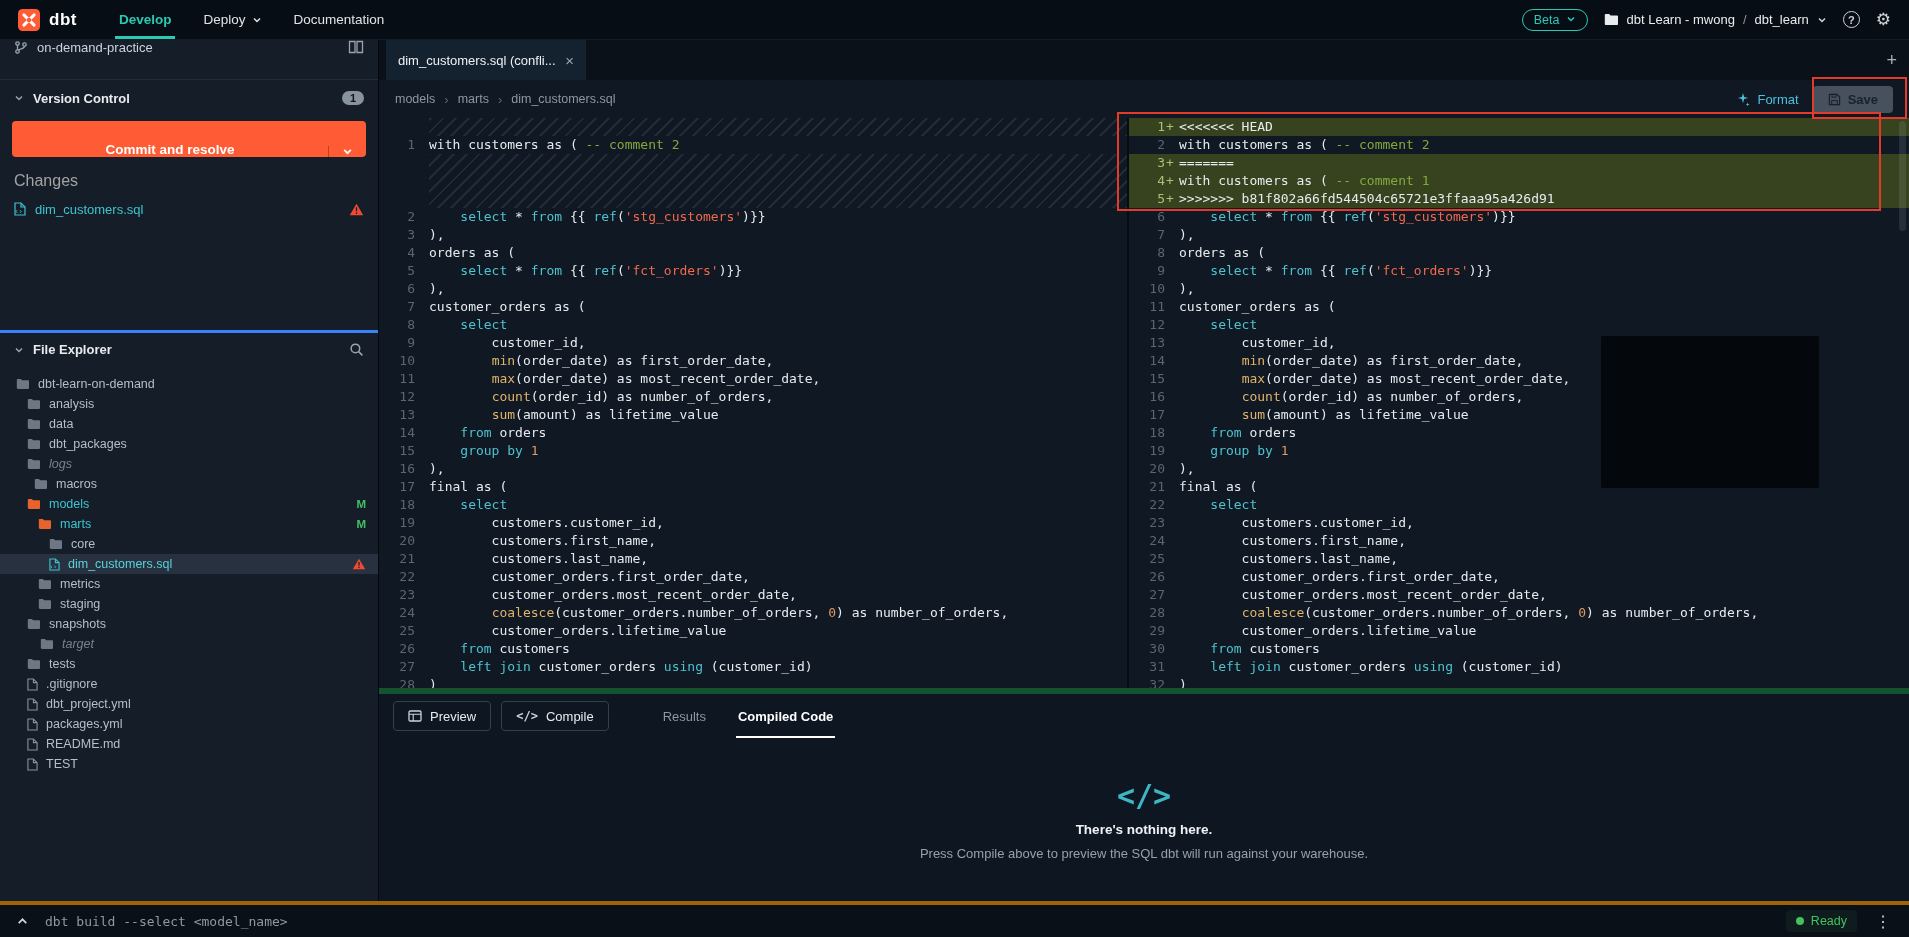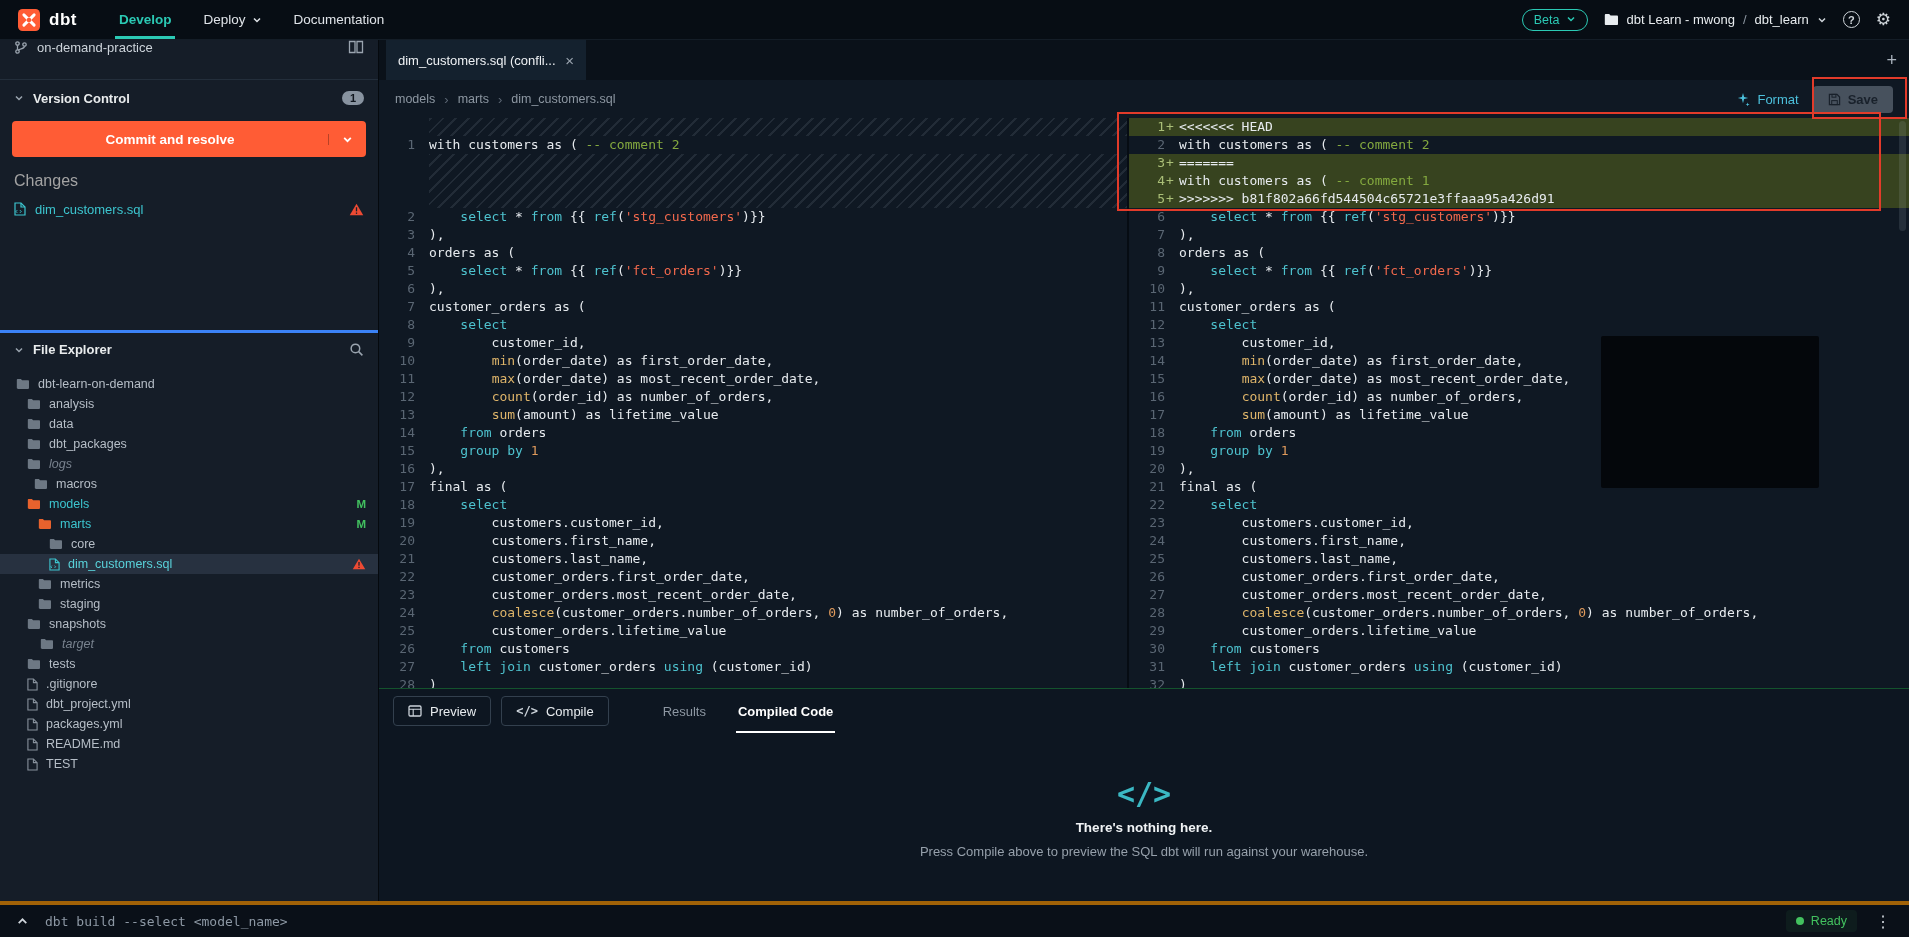--- a/index.html
+++ b/index.html
@@ -37,21 +37,21 @@
     display:flex;flex-direction:column;min-height:0}
   .branch-row{flex:0 0 40px;border-bottom:1px solid #232e3b;display:flex;
     gap:9px;padding:0 14px;font-size:13px;color:#ccd3da;cursor:pointer}
   .branch-row .right{margin-left:auto;display:flex;color:#9aa4af}
   .section-header{flex:0 0 36px;display:flex;align-items:center;gap:9px;padding:0 14px;
     font-size:13px;font-weight:bold;color:#e9eced;cursor:pointer}
   .section-header .chev{color:#9aa4af;display:flex}
   .badge{margin-left:auto;background:#8893a0;color:#10161e;font-size:11px;font-weight:bold;
     border-radius:9px;padding:1px 8px}
   .commit-btn{margin:5px 12px 0 12px;height:36px;background:#ff5c35;border-radius:4px;
-    display:flex;align-items:center;color:#fff;font-weight:bold;font-size:13.5px;cursor:pointer}
+    display:flex;align-items:flex-end;color:#fff;font-weight:bold;font-size:13.5px;cursor:pointer}
   .commit-main{flex:1;display:flex;align-items:center;justify-content:center}
   .commit-chev{flex:0 0 38px;border-left:1px solid rgba(0,0,0,.28);display:flex;align-items:center;justify-content:center;color:#fff}
   .changes-label{margin:15px 14px 6px;font-size:16px;color:#a3a3a3}
   .changed-file{height:26px;display:flex;align-items:center;gap:9px;padding:0 14px;
     font-size:13px;color:#3cc5cf;cursor:pointer}
   .changed-file .warn{margin-left:auto;display:flex}
   .vc-spacer{flex:0 0 108px}
   .fe-header{border-top:3px solid #3b82f6}
   .fe-header .search{margin-left:auto;color:#9aa4af;display:flex;cursor:pointer}
   .tree{flex:1;padding-top:8px;overflow:hidden}
@@ -107,21 +107,21 @@
     background:#04070b;border-radius:2px}
   .vscroll{position:absolute;right:3px;top:3px;width:7px;height:110px;border-radius:4px;
     background:rgba(180,190,200,.14)}
 
   
   .red-box{position:absolute;border:2px solid #e23b2a;pointer-events:none;z-index:40}
   .conflict-annotation{left:1117px;top:112px;width:764px;height:99px}
   .save-annotation{left:1812px;top:77px;width:95px;height:42px}
 
   
-  .bottom-panel{flex:0 0 213px;background:#0d1621;border-top:1px solid #14532d;
+  .bottom-panel{flex:0 0 213px;background:#0d1621;border-top:6px solid #14532d;
     display:flex;flex-direction:column}
   .panel-toolbar{flex:0 0 44px;display:flex;align-items:stretch;padding:0 14px;gap:10px}
   .panel-btn{align-self:center;height:30px;display:flex;align-items:center;gap:8px;padding:0 14px;
     border:1px solid #33404e;border-radius:4px;font-size:13px;color:#e8ecef;background:#10192400;cursor:pointer}
   .panel-btn .icon{display:flex;color:#cdd4db}
   .code-glyph{font-family:"DejaVu Sans Mono",monospace;font-weight:bold;font-size:12px}
   .panel-tabs{display:flex;margin-left:28px}
   .panel-tab{display:flex;align-items:center;padding:0 16px;font-size:13px;color:#8d97a2;
     position:relative;cursor:pointer}
   .panel-tab.active{color:#fff;font-weight:bold}

